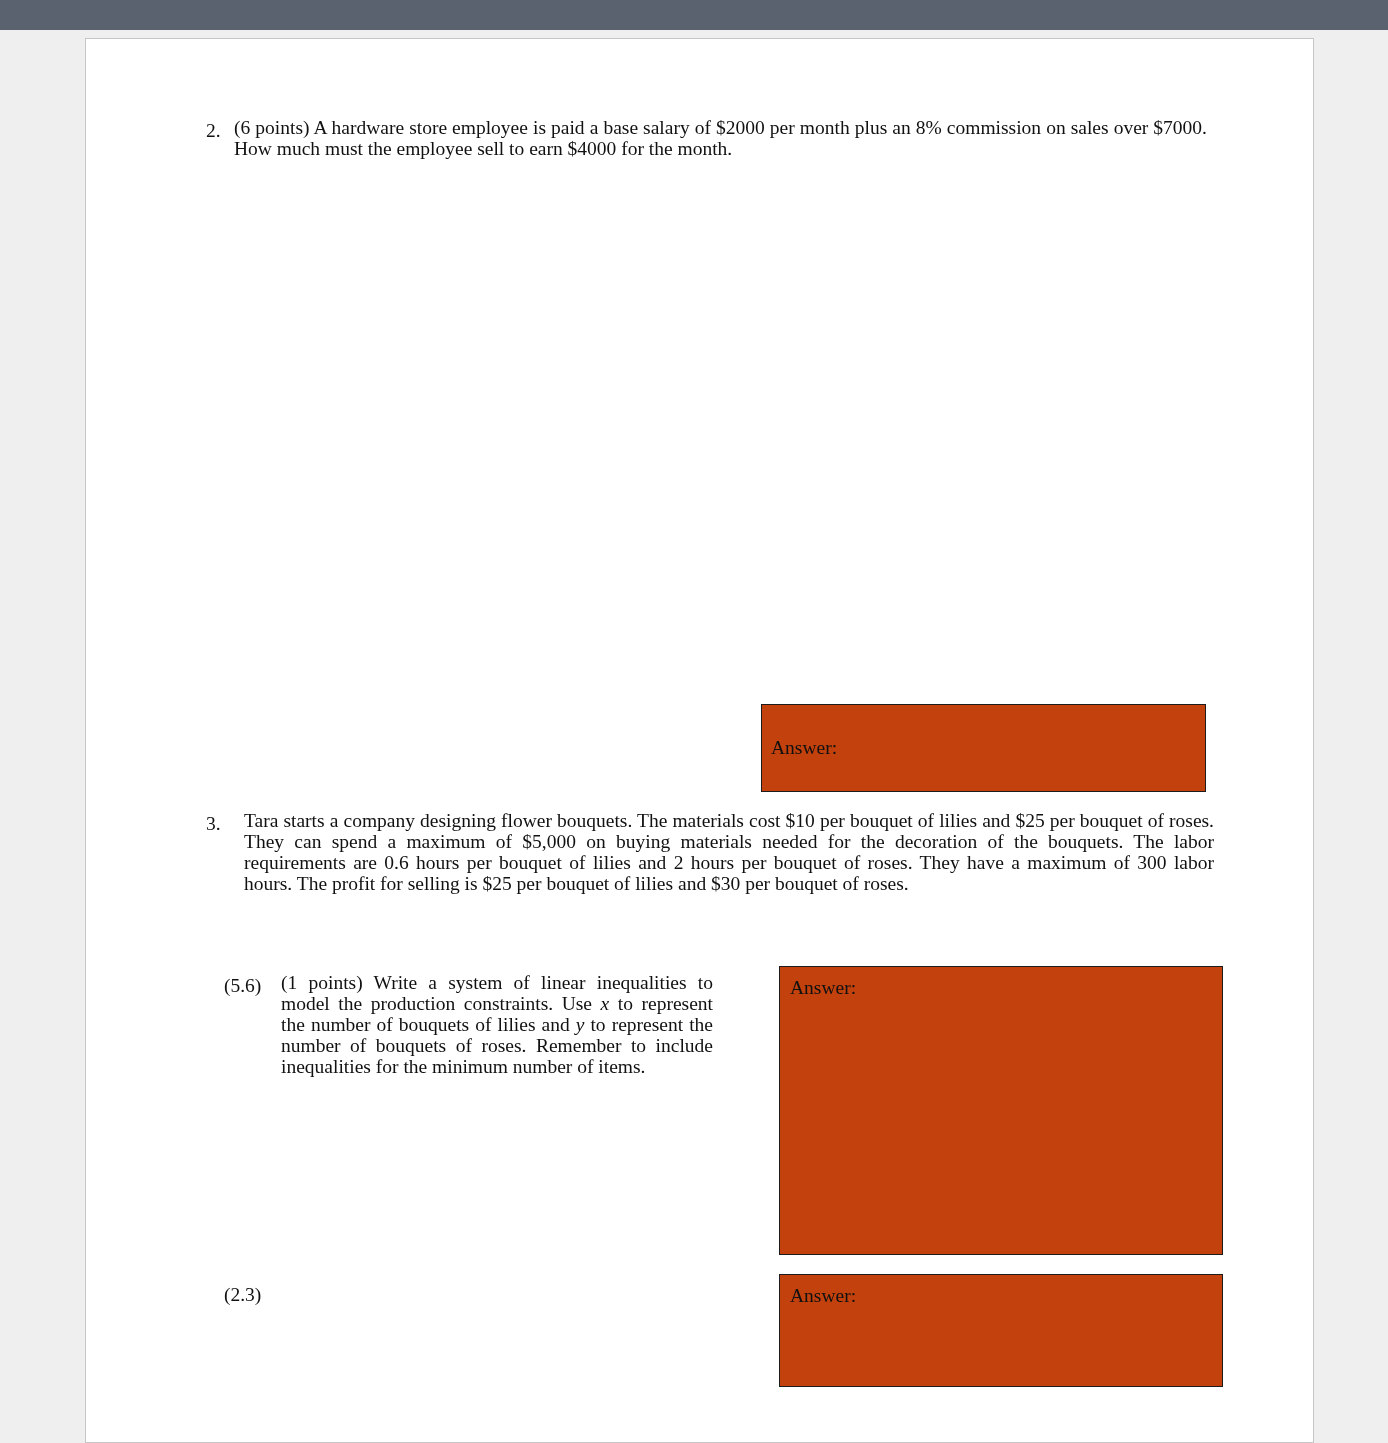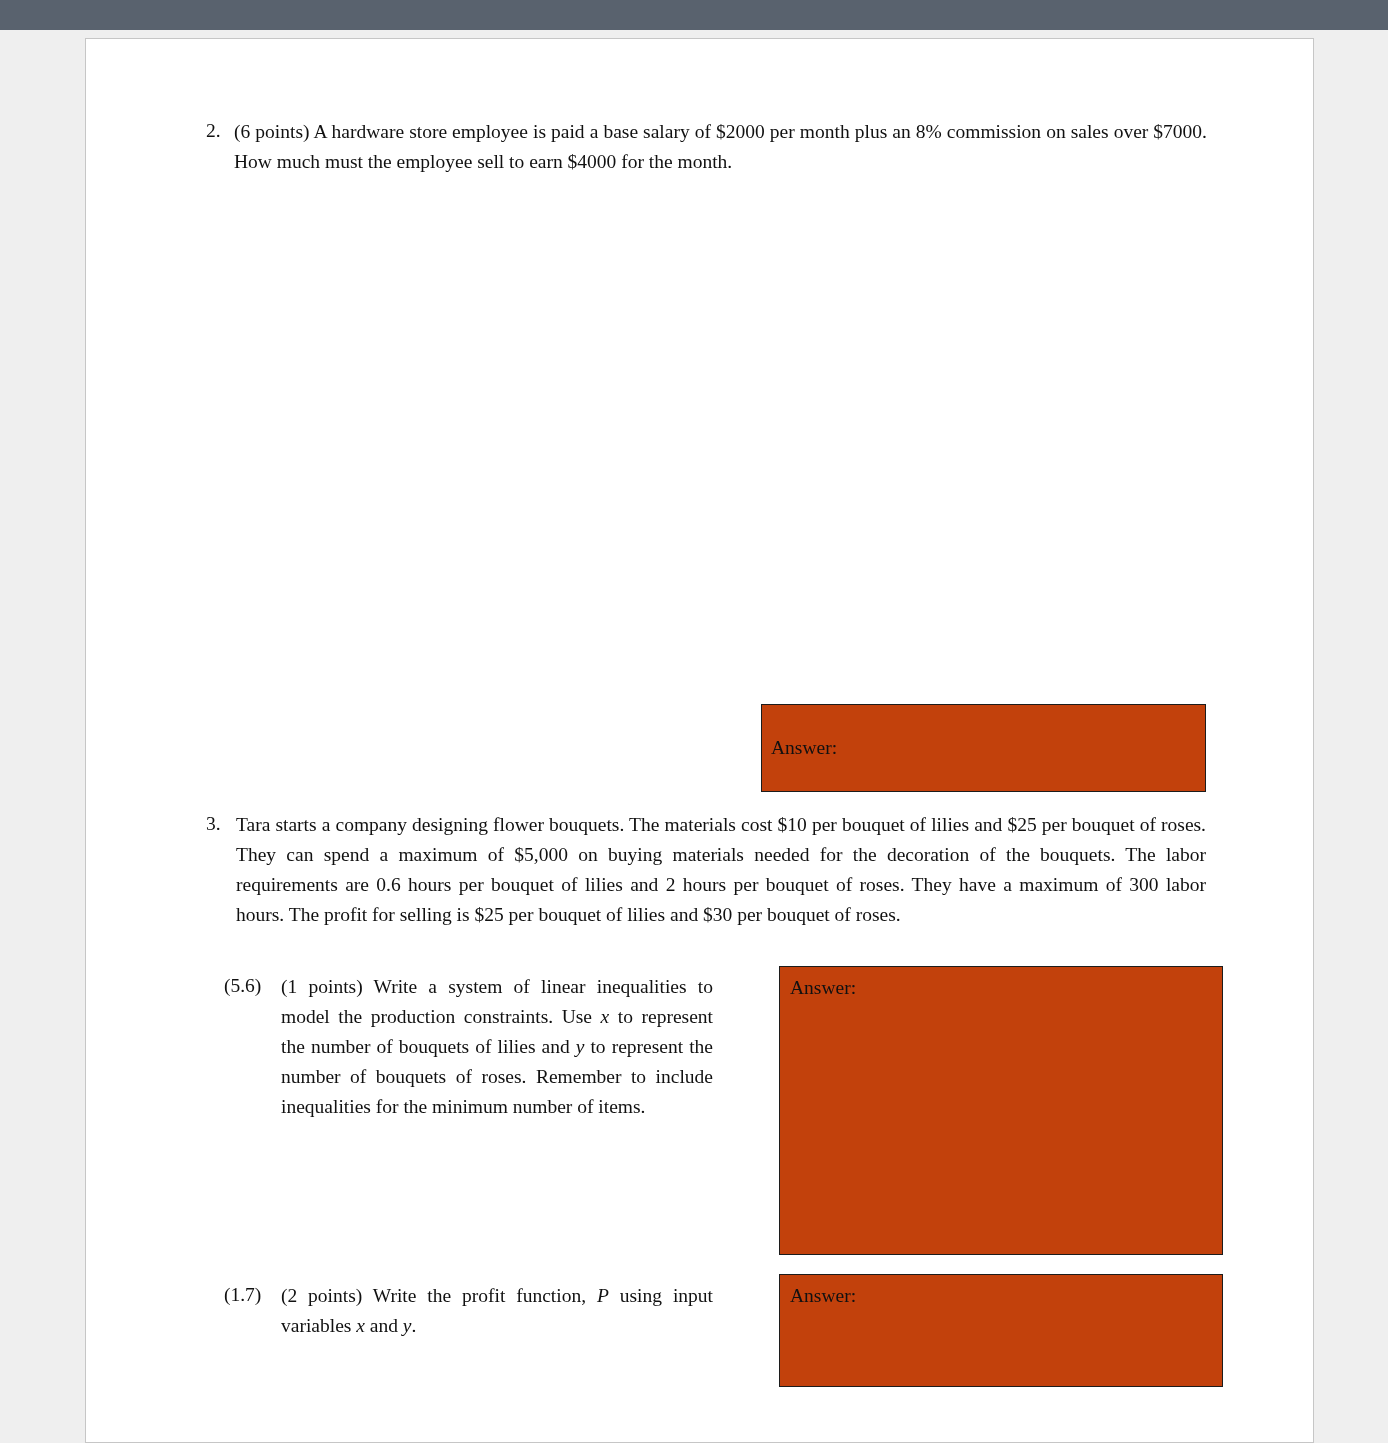--- a/index.html
+++ b/index.html
@@ -21,21 +21,21 @@
   .page {
     position: absolute; left: 85px; top: 38px;
     width: 1229px; height: 1405px;
     background: #ffffff;
     border: 1px solid #c6c6c6;
   }
 
   .para {
     position: absolute;
     font-size: 19.5px;
-    line-height: 30px;
+    line-height: 21px;
     text-align: justify;
   }
   .item-num {
     position: absolute;
     font-size: 19.5px;
     line-height: 27.5px;
     white-space: nowrap;
   }
   .it { font-style: italic; }
 
@@ -49,21 +49,21 @@
   .answer-box .answer-label { display: block; }
 
   
   .p2-num  { left: 120px; top: 78px; }
   .p2-text { left: 148px; top: 78px; width: 973px; }
   .box-p2  { left: 675px; top: 665px; width: 445px; height: 88px;
              display: flex; align-items: center; padding-left: 9px; }
 
   
   .p3-num  { left: 120px; top: 771px; }
-  .p3-text { left: 150px; top: 771px; width: 970px; }
+  .p3-text { left: 158px; top: 771px; width: 970px; }
 
   
   .s31-num  { left: 138px; top: 933px; }
   .s31-text { left: 195px; top: 933px; width: 432px; }
   .box-s31  { left: 693px; top: 927px; width: 444px; height: 289px;
               padding: 9px 10px; }
 
   
   .s32-num  { left: 138px; top: 1242px; }
   .s32-text { left: 195px; top: 1242px; width: 432px; }
@@ -89,21 +89,20 @@
     <span class="item-num p3-num">3.</span>
     <div class="para p3-text">Tara starts a company designing flower bouquets. The materials cost $10 per bouquet of lilies and $25 per bouquet of roses. They can spend a maximum of $5,000 on buying materials needed for the decoration of the bouquets. The labor requirements are 0.6 hours per bouquet of lilies and 2 hours per bouquet of roses. They have a maximum of 300 labor hours. The profit for selling is $25 per bouquet of lilies and $30 per bouquet of roses.</div>
 
     <span class="item-num s31-num">(5.6)</span>
     <div class="para s31-text"><span>(1 points) Write a system of linear inequalities to model the production constraints. Use </span><span class="it">x</span><span> to represent the number of bouquets of lilies and </span><span class="it">y</span><span> to represent the number of bouquets of roses. Remember to include inequalities for the minimum number of items.</span></div>
 
     <div class="answer-box box-s31">
       <span class="answer-label">Answer:</span>
     </div>
 
-    <span class="item-num s32-num">(1.7)</span>
-    <div class="para s32-text"><span>(2 points) Write the profit function, </span><span class="it">P</span><span> using input variables </span><span class="it">x</span><span> and </span><span class="it">y</span><span>.</span></div>
+    <span class="item-num s32-num">(2.3)</span>
 
     <div class="answer-box box-s32">
       <span class="answer-label">Answer:</span>
     </div>
 
   </div>
 </div>
 
 </body></html>

